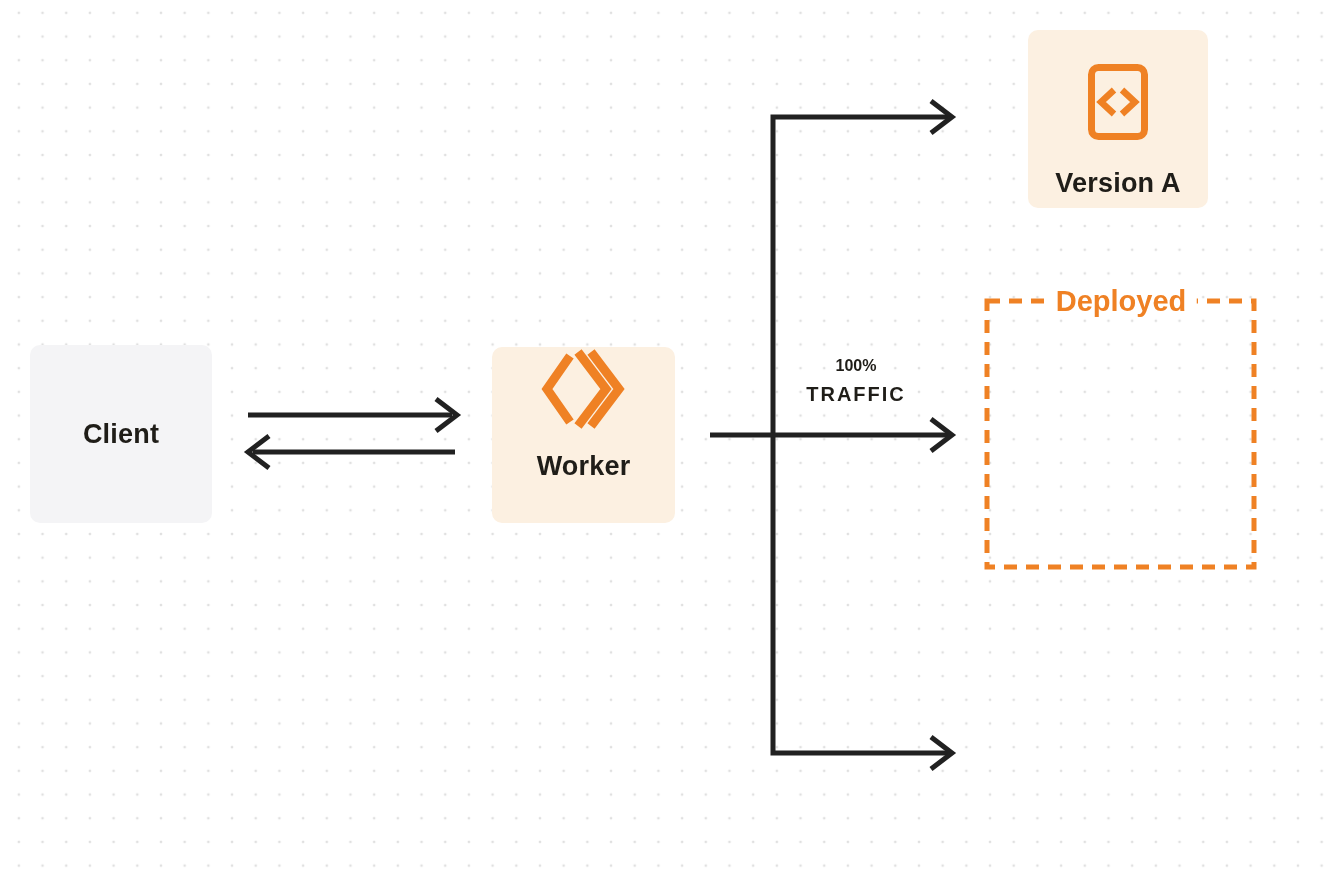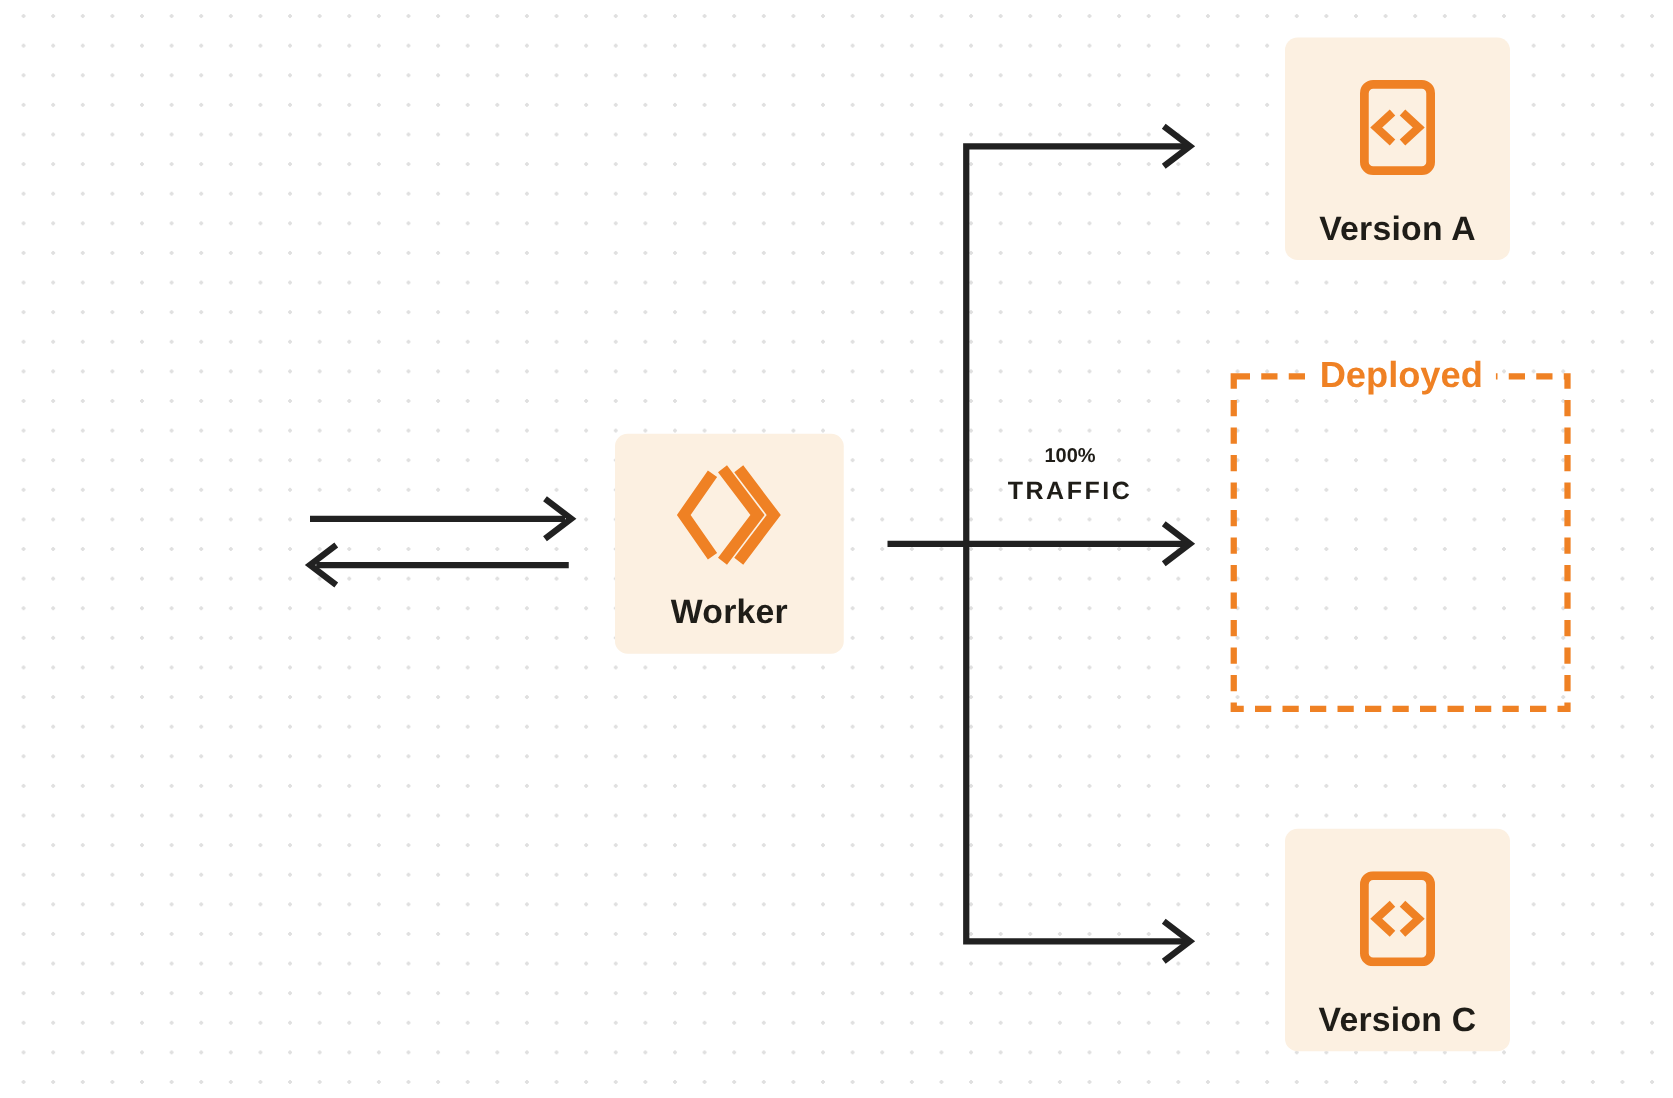--- a/index.html
+++ b/index.html
@@ -57,21 +57,21 @@
     white-space: nowrap;
   }
   .client-node {
     left: 30px; top: 345px; width: 182px; height: 178px;
     background: var(--client-box);
     justify-content: center;
   }
   .worker-node {
     left: 492px; top: 347px; width: 183px; height: 176px;
     background: var(--cream);
-    padding-top: 23px; gap: 19px;
+    gap: 19px;
   }
   .version-node {
     width: 180px; height: 178px;
     background: var(--cream);
     padding-top: 34px; gap: 27px;
   }
   #version-a { left: 1028px; top: 30px; }
   #version-b { left: 1030px; top: 345px; }
   #version-c { left: 1028px; top: 663px; }
 
@@ -114,20 +114,23 @@
 
     <path class="conn" d="M710,435 H948"></path>
 
     <path class="conn" d="M931,101 L952,117 L931,133"></path>
     <path class="conn" d="M931,419 L952,435 L931,451"></path>
     <path class="conn" d="M931,737 L952,753 L931,769"></path>
 
     <rect class="dashed-rect" x="987" y="301" width="267" height="266"></rect>
   </svg>
 
+  <div class="node client-node">
+    <span class="node-label">Client</span>
+  </div>
 
   <div class="node worker-node">
     <svg width="92" height="84" viewBox="0 0 92 84">
       <polyline class="icon-stroke" stroke-width="9" points="32,9 9,42 32,75"></polyline>
       <polyline class="icon-stroke" stroke-width="9" points="40,5 68,42 40,79"></polyline>
       <polyline class="icon-stroke" stroke-width="9" points="53,5 81,42 53,79"></polyline>
     </svg>
     <span class="node-label">Worker</span>
   </div>
 
@@ -141,22 +144,14 @@
   <div id="version-a" class="node version-node">
     <svg width="60" height="76" viewBox="0 0 60 76">
       <rect class="icon-stroke" stroke-width="7" x="3.5" y="3.5" width="53" height="69" rx="7"></rect>
       <polyline class="icon-stroke" stroke-width="6.5" points="26,26 13,38 26,50"></polyline>
       <polyline class="icon-stroke" stroke-width="6.5" points="34,26 47,38 34,50"></polyline>
     </svg>
     <span class="node-label">Version A</span>
   </div>
 
 
-  <div id="version-c" class="node version-node">
-    <svg width="60" height="76" viewBox="0 0 60 76">
-      <rect class="icon-stroke" stroke-width="7" x="3.5" y="3.5" width="53" height="69" rx="7"></rect>
-      <polyline class="icon-stroke" stroke-width="6.5" points="26,26 13,38 26,50"></polyline>
-      <polyline class="icon-stroke" stroke-width="6.5" points="34,26 47,38 34,50"></polyline>
-    </svg>
-    <span class="node-label">Version C</span>
-  </div>
 
 </div>
 
 </body></html>

